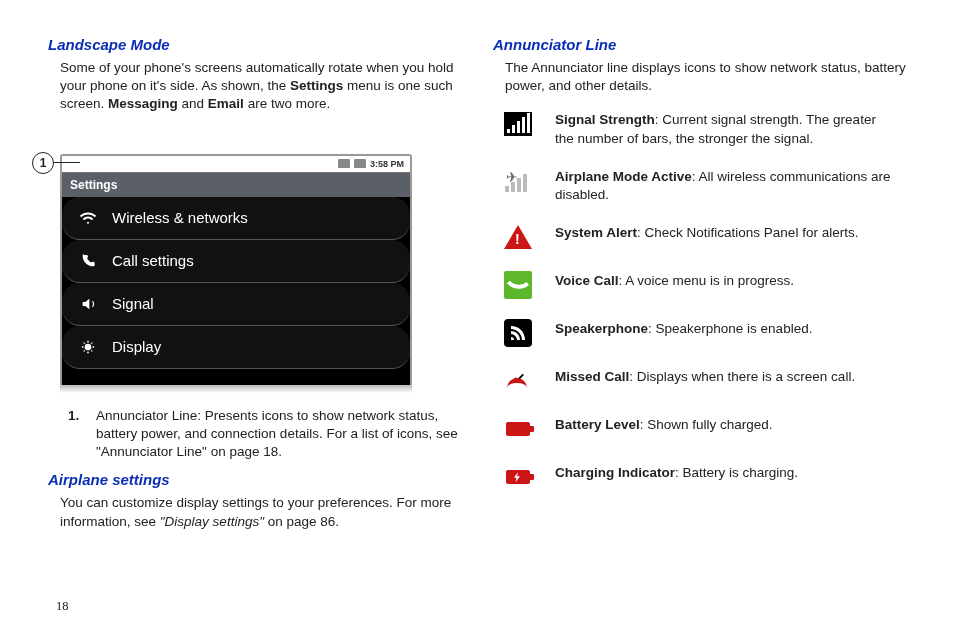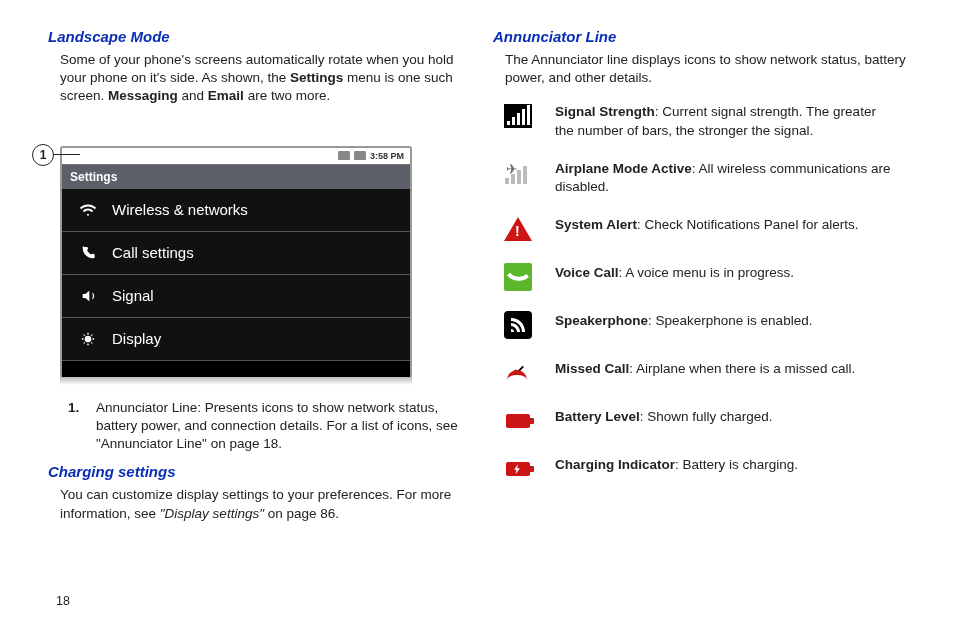--- a/index.html
+++ b/index.html
@@ -6,21 +6,21 @@
     margin: 0;
     padding: 0;
     background: #fff;
     width: 954px;
     height: 636px;
     font-family: "Helvetica Neue", Arial, sans-serif;
     color: #222;
   }
   .page {
     display: flex;
-    padding: 28px 48px 10px 48px;
+    padding: 36px 48px 10px 48px;
     gap: 32px;
     box-sizing: border-box;
     height: 100%;
   }
   .col {
     flex: 1;
     min-width: 0;
   }
   .heading {
     color: #0a2fb5;
@@ -107,20 +107,21 @@
   .phone-row {
     display: flex;
     align-items: center;
     gap: 14px;
     height: 42px;
     padding-left: 16px;
     color: #fff;
     font-size: 15px;
     border-bottom: 1px solid #555;
     background: #111;
+    border-radius: 18px;
   }
   .phone-row .picon {
     width: 20px;
     height: 20px;
     display: flex;
     align-items: center;
     justify-content: center;
   }
   
   .phone-spacer { height: 16px; background:#000; }
@@ -136,22 +137,23 @@
     gap: 10px;
     margin: 0 0 10px 20px;
     font-size: 13.5px;
     line-height: 1.35;
   }
   .numlist .num { font-weight: 700; min-width: 18px; }
 
   .pagenum {
     position: absolute;
     left: 56px;
-    bottom: 28px;
+    bottom: 22px;
     font-size: 12.5px;
+    font-family: Liberation Serif, serif;
   }
 
   
   .icon-list {
     margin: 6px 12px 0 10px;
   }
   .icon-row {
     display: flex;
     align-items: flex-start;
     gap: 22px;
@@ -309,21 +311,21 @@
       <div class="phone-shadow" style="width:352px;"></div>
     </div>
 
     <div class="numlist">
       <div class="num">1.</div>
       <div>
         <span class="bold">Annunciator Line</span><span>: Presents icons to show network status, battery power, and connection details. For a list of icons, see </span><span class="ital">"Annunciator Line"</span><span> on page 18.</span>
       </div>
     </div>
 
-    <p class="heading">Charging settings</p>
+    <p class="heading">Airplane settings</p>
     <p class="body-text">
       <span>You can customize display settings to your preferences. For more information, see </span><span class="ital">"Display settings"</span><span> on page 86.</span>
     </p>
   </div>
 
   <div class="col">
     <p class="heading">Annunciator Line</p>
     <p class="body-text">The Annunciator line displays icons to show network status, battery power, and other details.</p>
 
     <div class="icon-list">
@@ -392,21 +394,21 @@
       </div>
 
       <div class="icon-row">
         <div class="ibox">
           <div class="missed">
               <div class="arrow">↙</div>
               <div class="ph"></div>
             </div>
         </div>
         <div class="idesc">
-          <span class="bold">Missed Call</span><span>: Airplane when there is a missed call.</span>
+          <span class="bold">Missed Call</span><span>: Displays when there is a screen call.</span>
         </div>
       </div>
 
       <div class="icon-row">
         <div class="ibox">
           <div class="battery"></div>
         </div>
         <div class="idesc">
           <span class="bold">Battery Level</span><span>: Shown fully charged.</span>
         </div>

